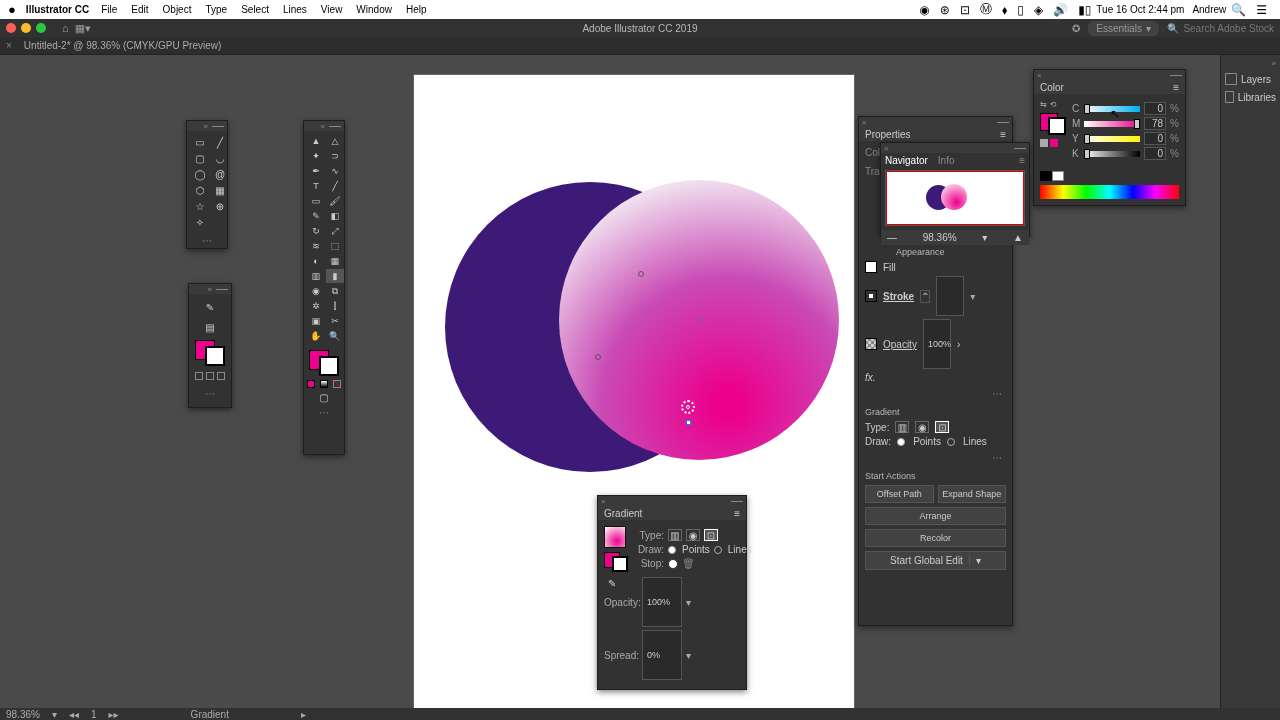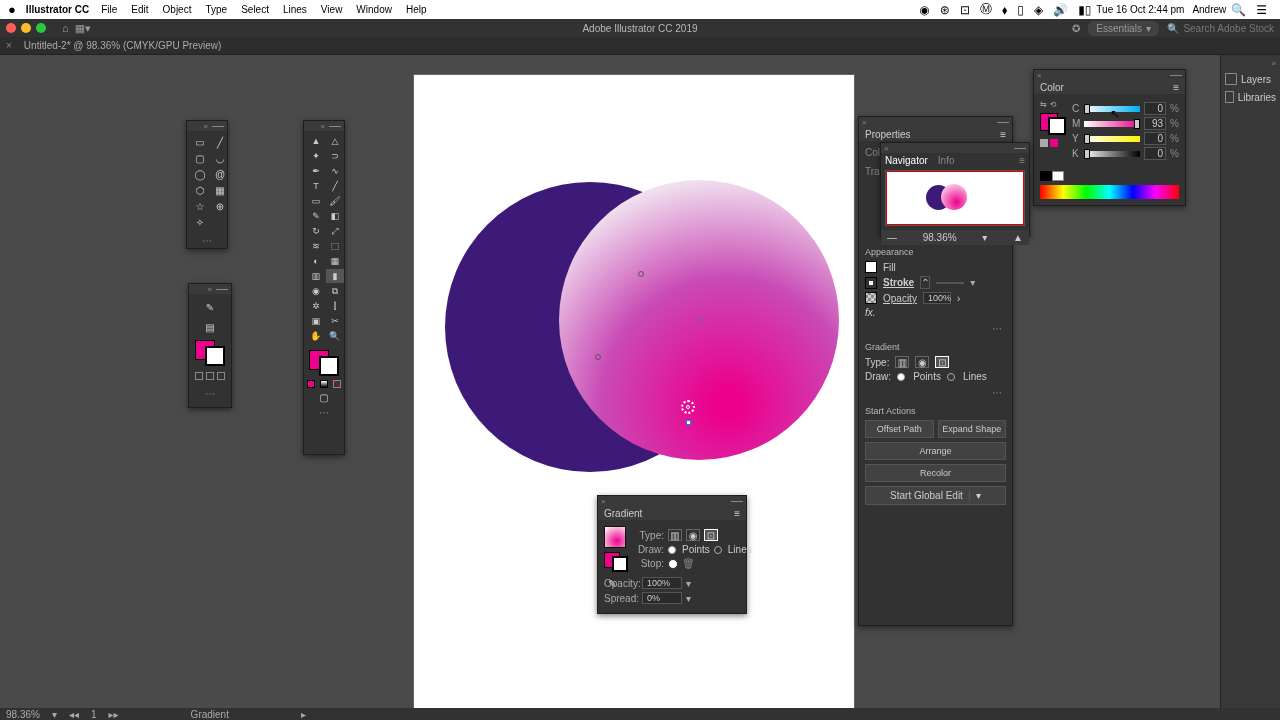--- a/index.html
+++ b/index.html
@@ -78,21 +78,21 @@
 
 
 .gradient-panel { left: 597px; top: 495px; width: 150px; }
 .gradient-panel .row { display: flex; align-items: center; margin: 3px 0; font-size: 9px; gap: 4px; }
 .gradient-panel .label { width: 34px; text-align: right; color: #aaa; }
 .type-btn { width: 14px; height: 12px; border: 1px solid #666; display: inline-flex; align-items: center; justify-content: center; }
 .type-btn.act { border-color: #fff; background: #555; }
 .grad-preview { width: 22px; height: 22px; background: radial-gradient(circle at 60% 70%, #ec008c, #fff); border: 1px solid #111; float: left; margin-right: 4px; }
 .radio { width: 8px; height: 8px; border: 1px solid #aaa; border-radius: 50%; display: inline-block; margin-right: 2px; }
 .radio.on { background: #fff; }
-.val-input { background: #2a2a2a; border: 1px solid #555; color: #ccc; padding: 0 4px; width: 40px; font-size: 9px; }
+.val-input { background: #2a2a2a; border: 1px solid #555; color: #ccc; padding: 19px 4px; width: 40px; font-size: 9px; }
 .dd-arrow { width: 8px; color: #aaa; }
 .stop-circle { width: 10px; height: 10px; border-radius: 50%; background: #fff; border: 1px solid #333; }
 
 
 .props { left: 858px; top: 116px; width: 155px; height: 510px; }
 .props .section-title { color: #b8b8b8; font-size: 9px; margin: 6px 0 4px; }
 .props .row { display: flex; align-items: center; gap: 6px; margin: 3px 0; font-size: 9px; }
 .swatch-sq { width: 12px; height: 12px; border: 1px solid #000; }
 .sw-stroke { background: #fff; box-shadow: inset 0 0 0 3px #323232; }
 .btn-pill { background: #424242; border: 1px solid #555; text-align: center; padding: 3px 0; font-size: 9px; color: #ccc; cursor: default; }
@@ -365,21 +365,21 @@
   </div>
   <div class="panel-body">
     <div style="display:flex;gap:10px;font-size:9px;color:#888;">
       <span>Color</span>
     </div>
     <div style="display:flex;gap:10px;font-size:9px;color:#888;margin-top:8px;">
       <span>Transf</span>
       <span style="margin-left:auto;">▦</span>
     </div>
 
-    <div class="section-title" style="margin-top:70px;">Appearance</div>
+    <div class="section-title" style="margin-top:70px;margin-left:31px;">Appearance</div>
     <div class="row">
       <div class="swatch-sq" style="background:#fff;"></div>
       <span>Fill</span>
     </div>
     <div class="row">
       <div class="swatch-sq sw-stroke"></div>
       <span style="text-decoration:underline;font-weight:bold;">Stroke</span>
       <span style="border:1px solid #555;width:10px;text-align:center;">⌃</span>
       <span class="val-input" style="width:28px;"></span>
       <span class="dd-arrow">▾</span>
@@ -479,21 +479,21 @@
             <div class="thumb" style="left:0%;"></div>
           </div>
         <span class="val-box">0</span>
         <span class="pct">%</span>
       </div>
       <div class="slider-row">
         <span class="ch-label">M</span>
         <div class="slider-track m-track">
             <div class="thumb" style="left:90%;"></div>
           </div>
-        <span class="val-box">93</span>
+        <span class="val-box">78</span>
         <span class="pct">%</span>
       </div>
       <div class="slider-row">
         <span class="ch-label">Y</span>
         <div class="slider-track y-track">
             <div class="thumb" style="left:0%;"></div>
           </div>
         <span class="val-box">0</span>
         <span class="pct">%</span>
       </div>

